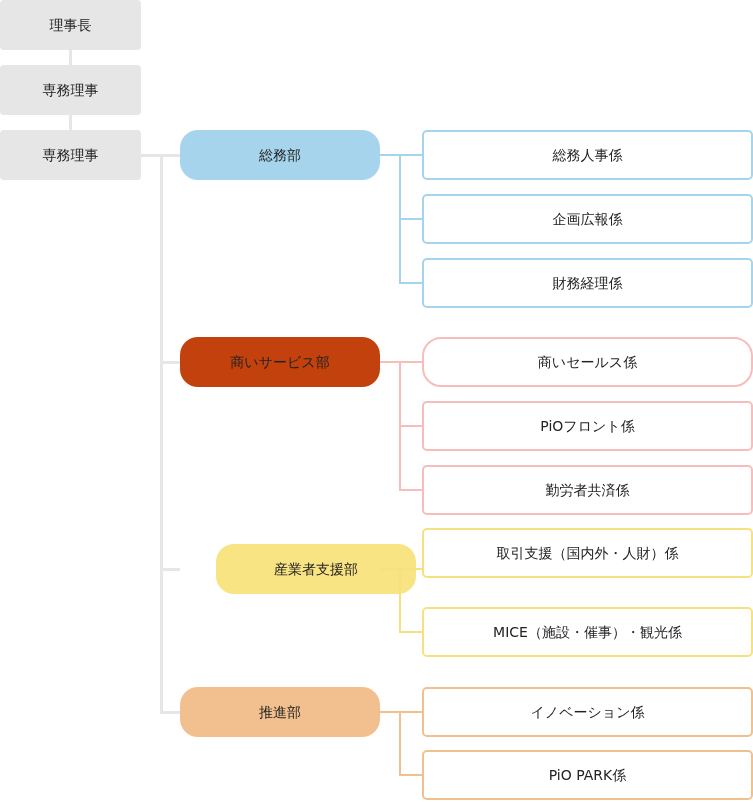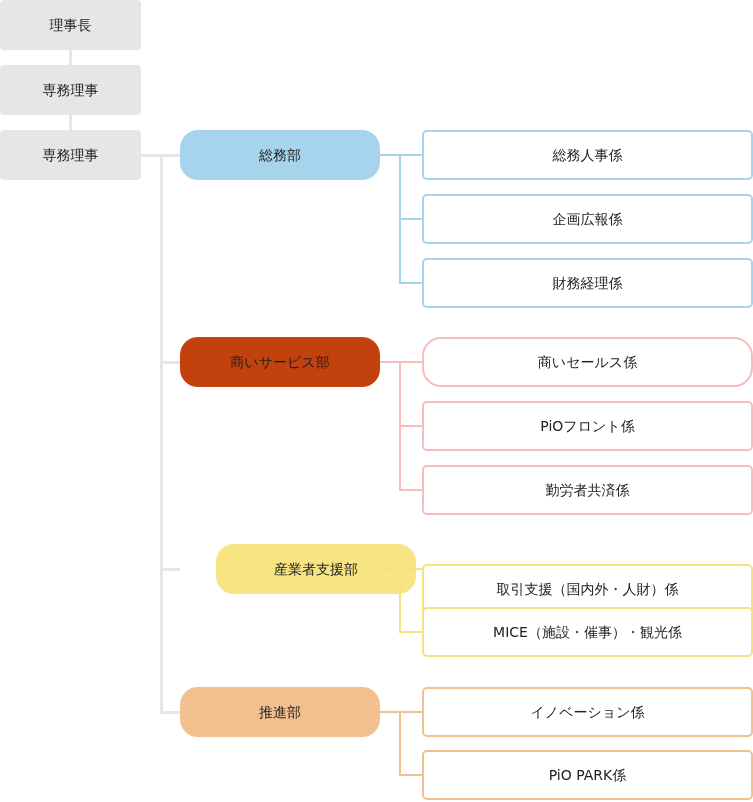--- a/index.html
+++ b/index.html
@@ -68,21 +68,21 @@
 <div class="box sec" style="top:465px;border-color:#f7bcbc;">
     <span>勤労者共済係</span>
   </div>
 
 <div class="box dept" style="top:544px;background:#f8e482;margin-left:36px;">
     <span>産業者支援部</span>
   </div>
 <div class="line" style="left:380px;top:568px;width:42px;height:2px;background:#f5e27f;"></div>
 <div class="line" style="left:399px;top:568px;width:2px;height:65px;background:#f5e27f;"></div>
 <div class="line" style="left:399px;top:631px;width:23px;height:2px;background:#f5e27f;"></div>
-<div class="box sec" style="top:564px;border-color:#f5e27f;text-align:right;">
+<div class="box sec" style="top:528px;border-color:#f5e27f;text-align:right;">
     <span>取引支援（国内外・人財）係</span>
   </div>
 <div class="box sec" style="top:607px;border-color:#f5e27f;">
     <span>MICE（施設・催事）・観光係</span>
   </div>
 
 <div class="box dept" style="top:687px;background:#f2c08f;flex-direction:column;line-height:19px;">
   <span>推進部</span>
 </div>
 <div class="line" style="left:380px;top:711px;width:42px;height:2px;background:#f0c08e;"></div>

